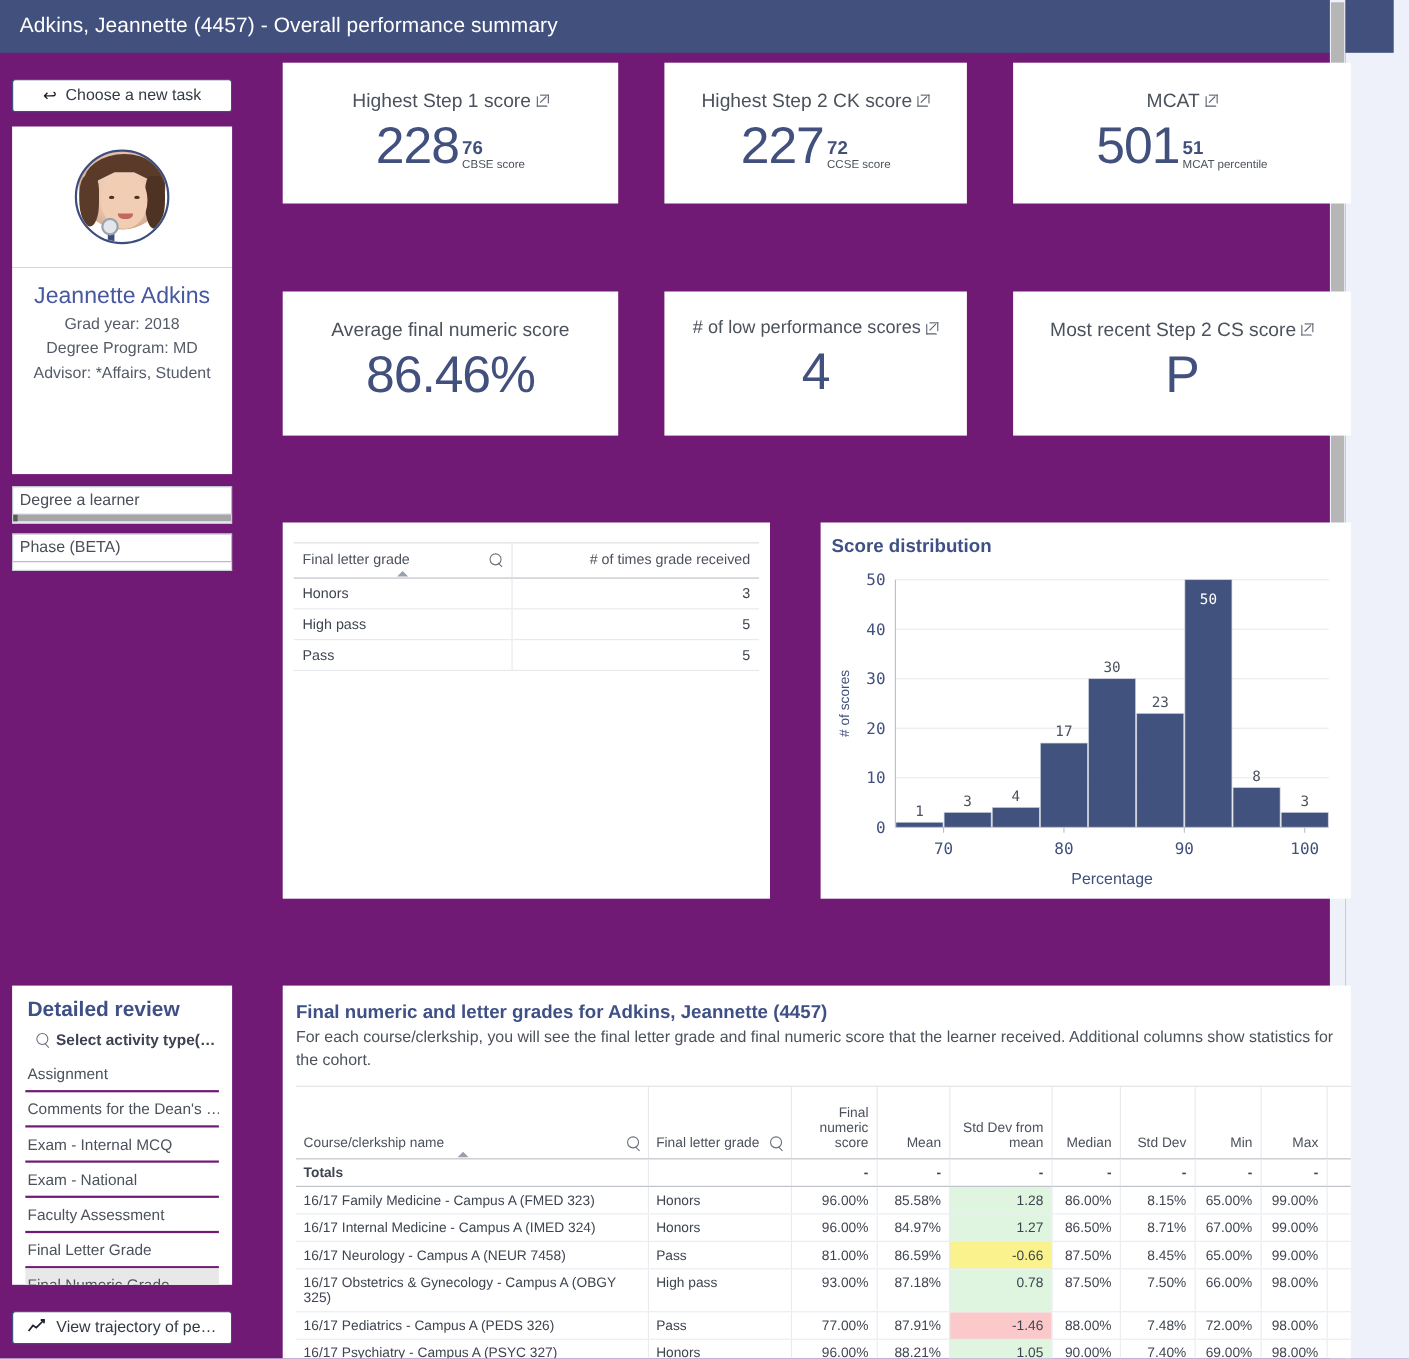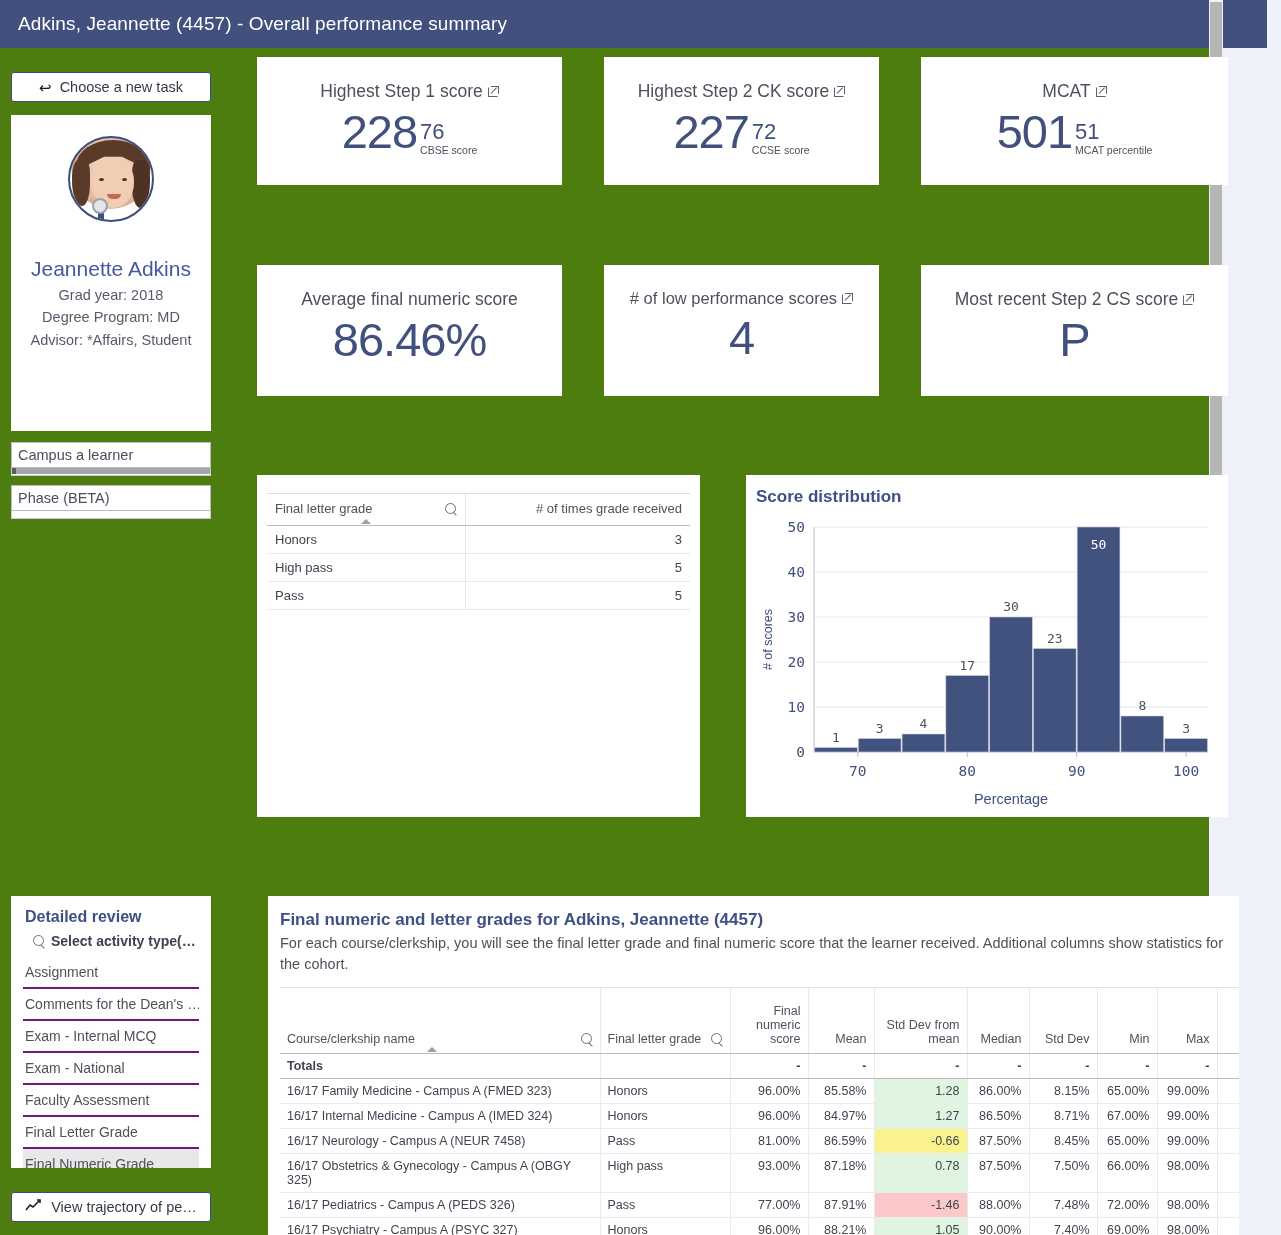--- a/index.html
+++ b/index.html
@@ -2,21 +2,21 @@
 <html><head>
 <meta charset="utf-8">
 <style>
   * { box-sizing: border-box; margin: 0; padding: 0; }
   html, body {
     width: 1281px; height: 1235px;
     background: #eef1f9;
     font-family: "Liberation Sans", sans-serif;
     overflow: hidden;
   }
-  .app { position: relative; width: 1223px; height: 1235px; background: #4d7c0f; }
+  .app { position: relative; width: 1223px; height: 1235px; background: #701a75; }
 
   
   .titlebar {
     position: absolute; left: 0; top: 0; width: 1267px; height: 48px;
     background: #41507c; color: #ffffff;
     display: flex; align-items: center; padding-left: 18px;
     font-size: 19px; letter-spacing: .1px;
   }
 
   
@@ -83,42 +83,42 @@
   }
   .filter-track { width: 200px; height: 8px; background: #ffffff; border: 1px solid #c9ced6; border-top: none; position: relative; }
   .filter-thumb { position: absolute; top: 0; height: 6px; background: #a6a6a6; }
   .filter-cap { position: absolute; top: 0; left: 0; width: 4px; height: 6px; background: #5b5b5b; }
 
   
   .review-card {
     position: absolute; left: 11px; top: 896px; width: 200px; height: 272px;
     background: #fff; padding: 12px 0 0 0; overflow: hidden;
   }
-  .review-title { font-size: 16px; font-weight: bold; color: #3e5085; padding-left: 14px; margin-bottom: 7px; }
+  .review-title { font-size: 19px; font-weight: bold; color: #3e5085; padding-left: 14px; margin-bottom: 7px; }
   .review-search { display: flex; align-items: center; gap: 6px; padding-left: 22px; font-size: 14px; font-weight: bold; color: #3c4250; margin-bottom: 8px; }
   .review-list { padding: 0 12px; }
   .review-item { font-size: 14px; color: #4c525c; padding: 7px 0 7px 2px; border-bottom: 2px solid #701a75; cursor: pointer; white-space: nowrap; overflow: hidden; }
   .review-item.sel { background: #e8e8e8; }
   .btn-traj {
     position: absolute; left: 11px; top: 1192px; width: 200px; height: 30px;
     background: #fff; border: 1px solid #3c4d7e; border-radius: 3px;
     display: flex; align-items: center; justify-content: center; gap: 9px;
     font-size: 14.5px; color: #333a45; cursor: pointer;
   }
 
   
   .kpi {
     position: absolute; background: #ffffff; display: flex;
     flex-direction: column; align-items: center; padding-top: 24px;
   }
   .kpi-label { font-size: 17.5px; color: #4c525c; display: flex; align-items: center; gap: 5px; white-space: nowrap; }
   .kpi-val { display: flex; align-items: flex-end; margin-top: 6px; }
   .kpi-big { font-size: 47px; color: #41507c; font-weight: 400; line-height: 1; letter-spacing: -1px; }
   .kpi-sup { display: flex; flex-direction: column; align-items: flex-start; margin-left: 3px; }
-  .kpi-sup .n { font-size: 22px; color: #41507c; line-height: 1.15; }
+  .kpi-sup .n { font-size: 17px; color: #41507c; line-height: 1.15; font-weight: bold; }
   .kpi-sup .t { font-size: 10.5px; color: #4c525c; line-height: 1; }
   .ext { display: inline-block; width: 11px; height: 11px; position: relative; }
   .ext::before { content:""; position:absolute; left:0; bottom:0; width:8px; height:8px; border:1.3px solid #5a6170; border-top-color: transparent; border-right-color: transparent; }
   .ext::after { content:""; position:absolute; right:0; top:0px; width:7px; height:7px;
     border-top:1.3px solid #5a6170; border-right:1.3px solid #5a6170; }
   .ext i { position:absolute; right:1px; top:4px; width:8px; height:1.3px; background:#5a6170; transform: rotate(-45deg); }
 
   
   .panel { position: absolute; background: #ffffff; }
   .panel-title { font-size: 17px; font-weight: bold; color: #3e5085; }
@@ -200,21 +200,21 @@
     </div>
 
     <div class="info-card">
       <div class="info-name">Jeannette Adkins</div>
       <div class="info-line">Grad year: 2018</div>
       <div class="info-line">Degree Program: MD</div>
       <div class="info-line">Advisor: *Affairs, Student</div>
     </div>
 
     <div class="filter">
-      <div class="filter-box">Campus a learner</div>
+      <div class="filter-box">Degree a learner</div>
       <div class="filter-track">
         <div class="filter-thumb" style="left:0;width:100%"></div>
         <div class="filter-cap"></div>
       </div>
     </div>
 
     <div class="filter" style="margin-top:9px">
       <div class="filter-box">Phase (BETA)</div>
       <div class="filter-track"></div>
     </div>
@@ -404,21 +404,21 @@
           <line x1="320.66666666666663" y1="245" x2="320.66666666666663" y2="250" stroke="#b9bdc5" stroke-width="1"></line>
           <text x="320.66666666666663" y="269" text-anchor="middle" font-size="14.5" fill="#41507c" font-family="&quot;DejaVu Sans Mono&quot;, monospace">90</text>
           <line x1="430.1111111111111" y1="245" x2="430.1111111111111" y2="250" stroke="#b9bdc5" stroke-width="1"></line>
           <text x="430.1111111111111" y="269" text-anchor="middle" font-size="14.5" fill="#41507c" font-family="&quot;DejaVu Sans Mono&quot;, monospace">100</text>
           <text x="255" y="297" text-anchor="middle" font-size="14.5" fill="#41507c">Percentage</text>
           <text x="16" y="132.5" text-anchor="middle" font-size="12.5" fill="#41507c" transform="rotate(-90 16 132.5)"># of scores</text>
         </svg>
     </div>
   </div>
 
-  <div class="panel" style="left:268px;top:896px;width:971px;height:339px;padding:14px 12px 0;overflow:hidden;">
+  <div class="panel" style="left:257px;top:896px;width:971px;height:339px;padding:14px 12px 0;overflow:hidden;">
     <div class="bt-title">Final numeric and letter grades for Adkins, Jeannette (4457)</div>
     <div class="bt-desc">For each course/clerkship, you will see the final letter grade and final numeric score that the learner received. Additional columns show statistics for the cohort.</div>
     <table class="bt">
       <thead>
         <tr>
           <th class="left" style="width:320px">
             <div class="th-inner">
               <span>Course/clerkship name</span>
               <span class="srch"></span>
             </div>

